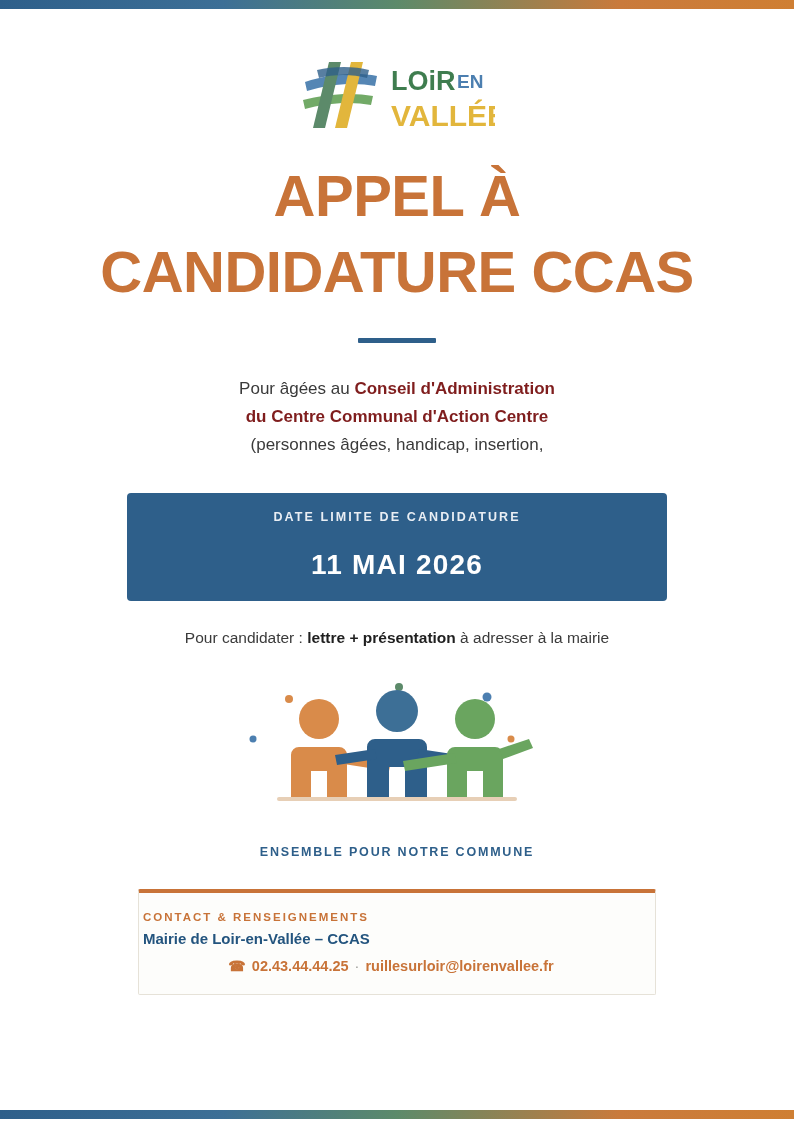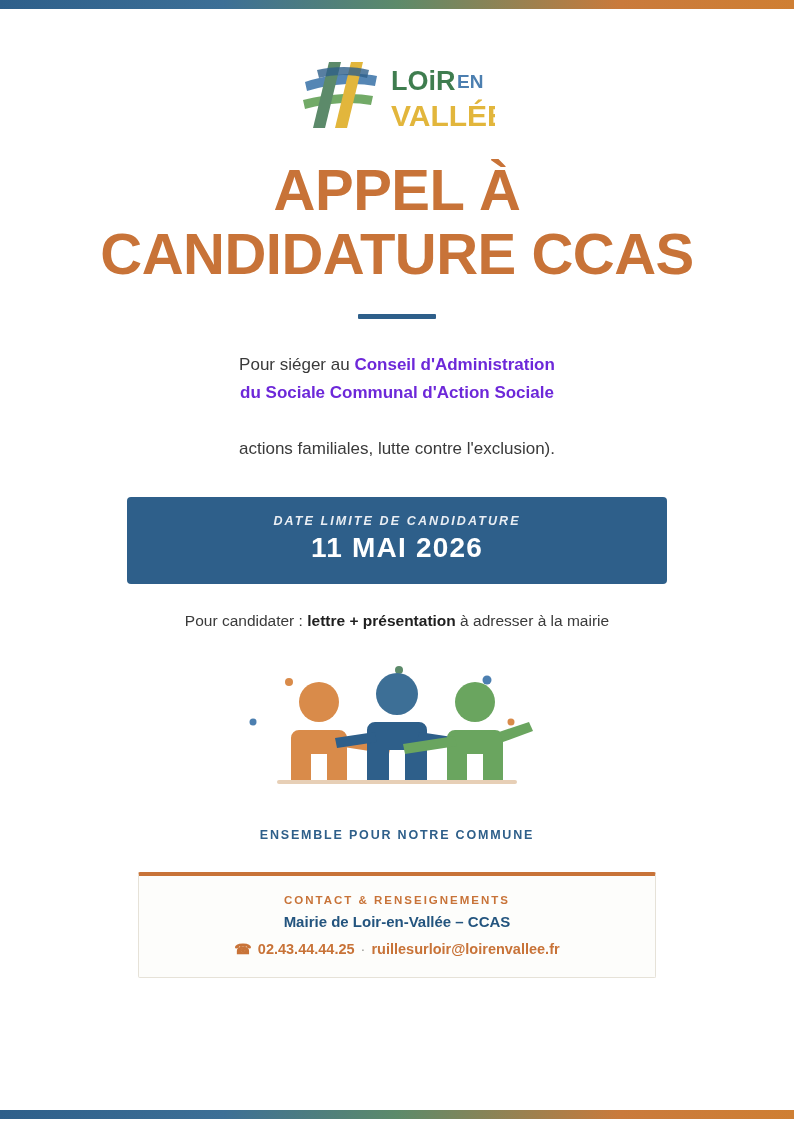--- a/index.html
+++ b/index.html
@@ -47,21 +47,21 @@
     position: relative;
   }
   .logo svg { display: block; }
 
   
   .title {
     margin-top: 26px;
     text-align: center;
     color: #c87338;
     font-size: 58px;
-    line-height: 64px;
+    line-height: 76px;
     font-weight: bold;
     letter-spacing: -0.5px;
     max-width: 620px;
   }
   .divider {
     margin-top: 28px;
     width: 78px;
     height: 5px;
     background: #2e5f8a;
     border-radius: 1px;
@@ -69,41 +69,40 @@
 
   
   .intro {
     margin-top: 32px;
     text-align: center;
     font-size: 17px;
     line-height: 28px;
     color: #3a3a3a;
     max-width: 420px;
   }
-  .intro b { color: #6d28d9; }
+  .intro b { color: #7f1d1d; }
 
   
   .deadline {
     margin-top: 34px;
     width: 540px;
     background: #2e5f8a;
     border-radius: 4px;
     padding: 17px 10px 20px 10px;
     text-align: center;
     color: #ffffff;
   }
   .deadline-label {
     font-size: 12.5px;
     font-weight: bold;
     letter-spacing: 2.1px;
     color: #e9eef4;
-    font-style: italic;
   }
   .deadline-date {
-    margin-top: 4px;
+    margin-top: 25px;
     font-size: 28px;
     font-weight: bold;
     letter-spacing: 1.2px;
   }
 
   
   .apply {
     margin-top: 28px;
     text-align: center;
     font-size: 15.5px;
@@ -129,22 +128,22 @@
   }
 
   
   .contact {
     margin-top: 30px;
     width: 518px;
     background: #fdfdfb;
     border: 1px solid #e6e2d8;
     border-top: 4px solid #c87338;
     border-radius: 2px;
-    padding: 18px 16px 20px 16px;
-    text-align: center;
+    padding: 18px 16px 20px 4px;
+    text-align: left;
   }
   .contact-label {
     font-size: 11.5px;
     font-weight: bold;
     letter-spacing: 2px;
     color: #c87338;
   }
   .contact-org {
     margin-top: 7px;
     font-size: 15px;
@@ -197,24 +196,23 @@
           <text x="92" y="70" font-family="Liberation Sans, sans-serif" font-size="30" font-weight="bold">VALLÉE</text>
         </g>
       </svg>
     </div>
 
     <h1 class="title">APPEL À CANDIDATURE CCAS</h1>
 
     <div class="divider"></div>
 
     <div class="intro">
-      <span>Pour siéger au </span><b>Conseil d'Administration</b><br>
-      <b>du Sociale Communal d'Action Sociale</b><br>
-      <br>
-      <span>actions familiales, lutte contre l'exclusion).</span>
+      <span>Pour âgées au </span><b>Conseil d'Administration</b><br>
+      <b>du Centre Communal d'Action Centre</b><br>
+      <span>(personnes âgées, handicap, insertion,</span><br>
     </div>
 
     <div class="deadline">
       <div class="deadline-label">DATE LIMITE DE CANDIDATURE</div>
       <div class="deadline-date">11 MAI 2026</div>
     </div>
 
     <div class="apply">
       <span>Pour candidater : </span><b>lettre + présentation</b><span> à adresser à la mairie</span>
     </div>

